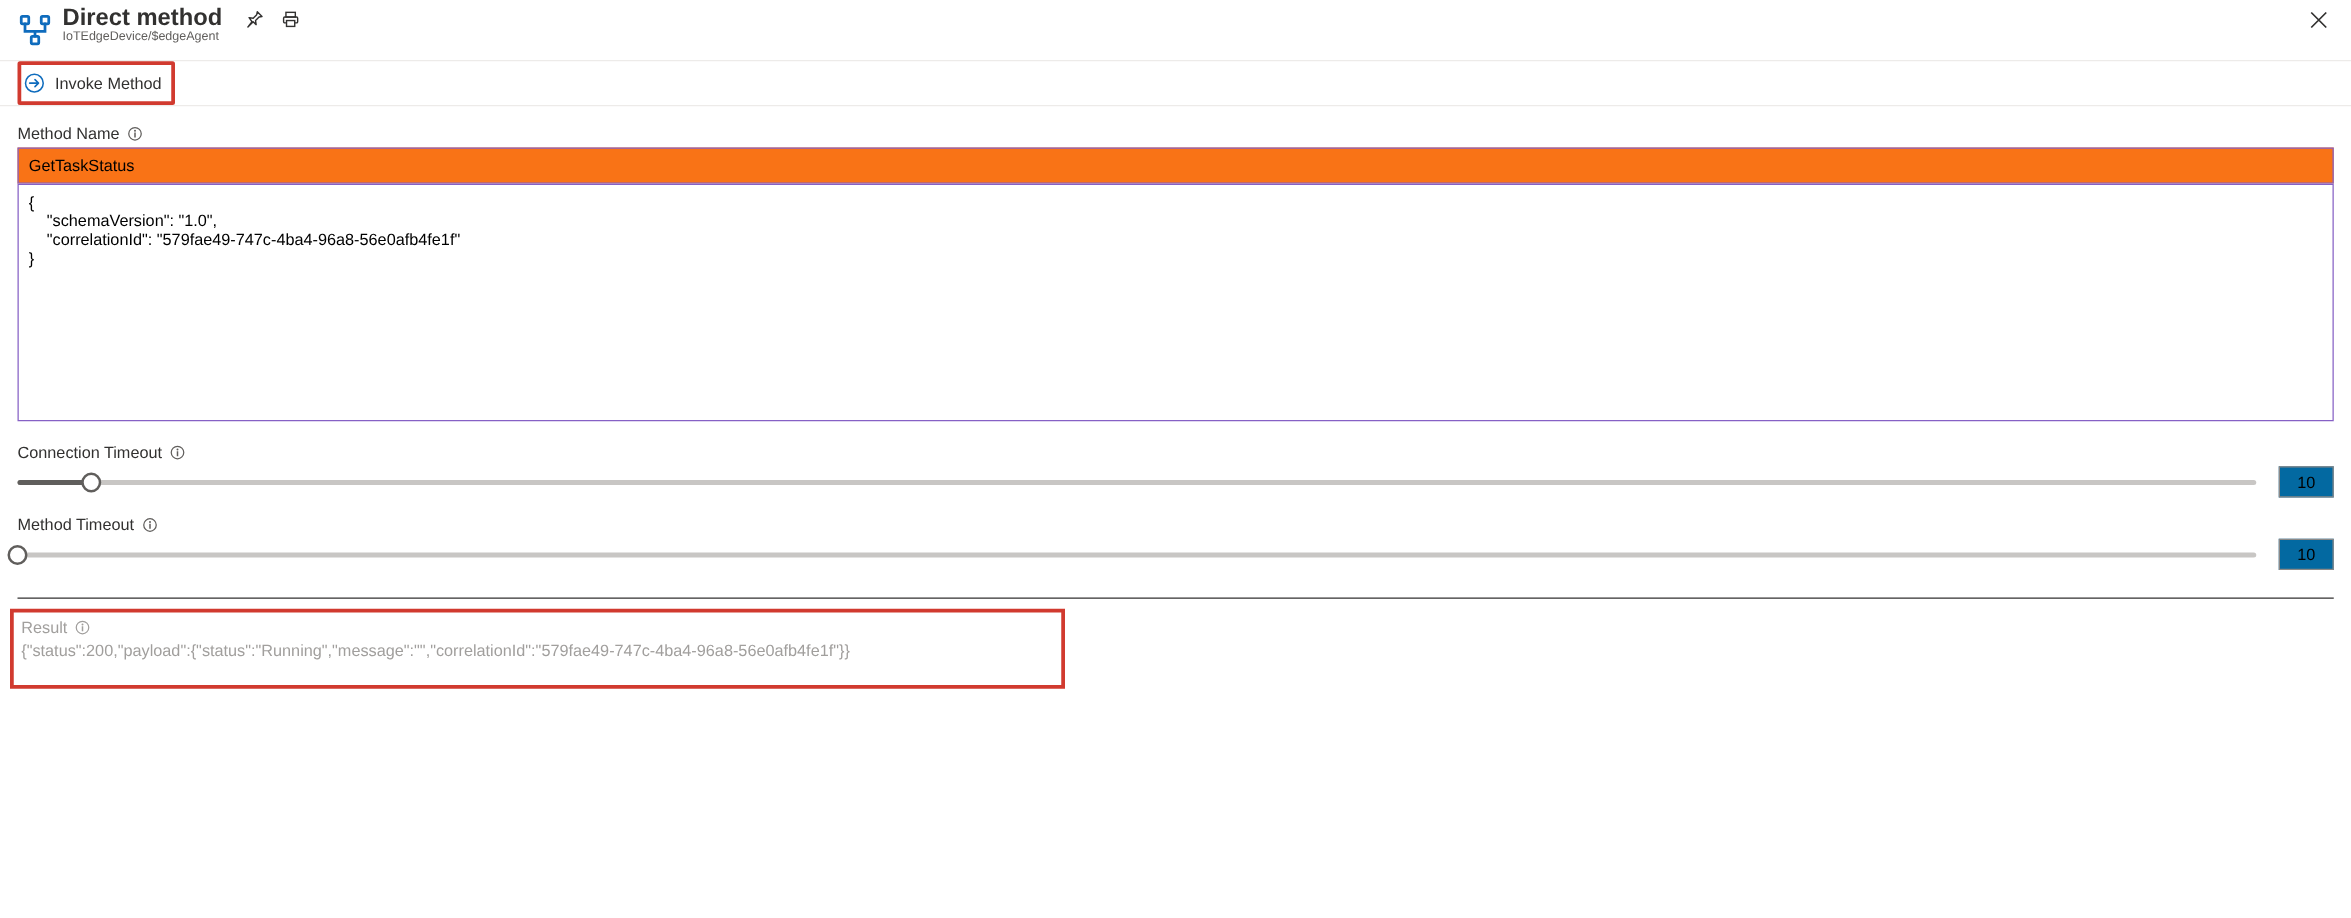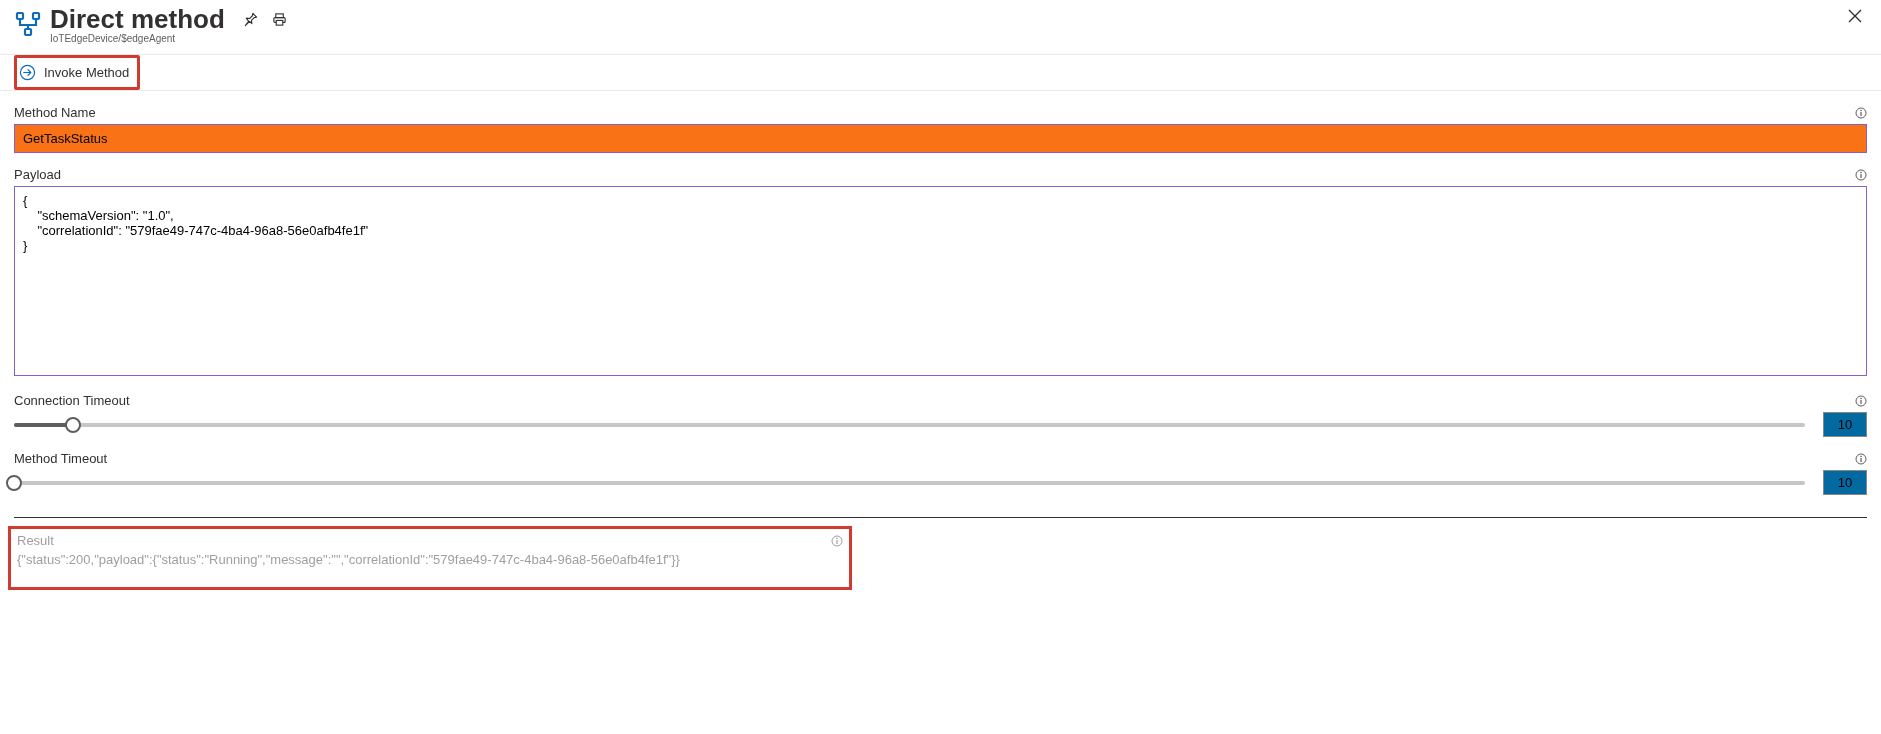--- a/index.html
+++ b/index.html
@@ -23,21 +23,21 @@
     display: flex;
     align-items: flex-start;
   }
   .header-icon {
     margin-top: 6px;
     margin-right: 8px;
   }
   .title-block { display: flex; flex-direction: column; }
   .title-line { display: flex; align-items: center; }
   .title {
-    font-size: 26px;
+    font-size: 19px;
     font-weight: 600;
     color: #323130;
     margin: 0;
   }
   .title-actions {
     display: inline-flex;
     align-items: center;
     margin-left: 18px;
     gap: 14px;
   }
@@ -76,21 +76,20 @@
     font-size: 13px;
     color: #323130;
   }
   .field-label {
     display: flex;
     align-items: center;
     font-size: 13px;
     color: #323130;
     margin-top: 14px;
     margin-bottom: 4px;
-    justify-content: space-between;
   }
   .field-label.muted { color: #a19f9d; }
   .info-icon {
     width: 13px; height: 13px;
     margin-left: 6px;
     display: inline-flex; align-items: center; justify-content: center;
   }
   .text-input {
     width: 100%;
     border: 1px solid #8661c5;
@@ -239,30 +238,20 @@
       <svg width="12" height="12" viewBox="0 0 12 12">
           <circle cx="6" cy="6" r="5" fill="none" stroke="#605e5c" stroke-width="1"></circle>
           <circle cx="6" cy="3.5" r="0.8" fill="#605e5c"></circle>
           <rect x="5.4" y="5" width="1.2" height="4" fill="#605e5c"></rect>
         </svg>
     </span>
   </div>
   <input class="text-input" type="text" value="GetTaskStatus" style="">
 
   
-  <div class="field-label">
-    <span>Payload</span>
-    <span class="info-icon">
-      <svg width="12" height="12" viewBox="0 0 12 12">
-          <circle cx="6" cy="6" r="5" fill="none" stroke="#605e5c" stroke-width="1"></circle>
-          <circle cx="6" cy="3.5" r="0.8" fill="#605e5c"></circle>
-          <rect x="5.4" y="5" width="1.2" height="4" fill="#605e5c"></rect>
-        </svg>
-    </span>
-  </div>
   <textarea class="textarea-input" id="payload-ta" style="">{
     "schemaVersion": "1.0",
     "correlationId": "579fae49-747c-4ba4-96a8-56e0afb4fe1f"
 }</textarea>
 
   
   <div class="field-label">
     <span>Connection Timeout</span>
     <span class="info-icon">
       <svg width="12" height="12" viewBox="0 0 12 12">

